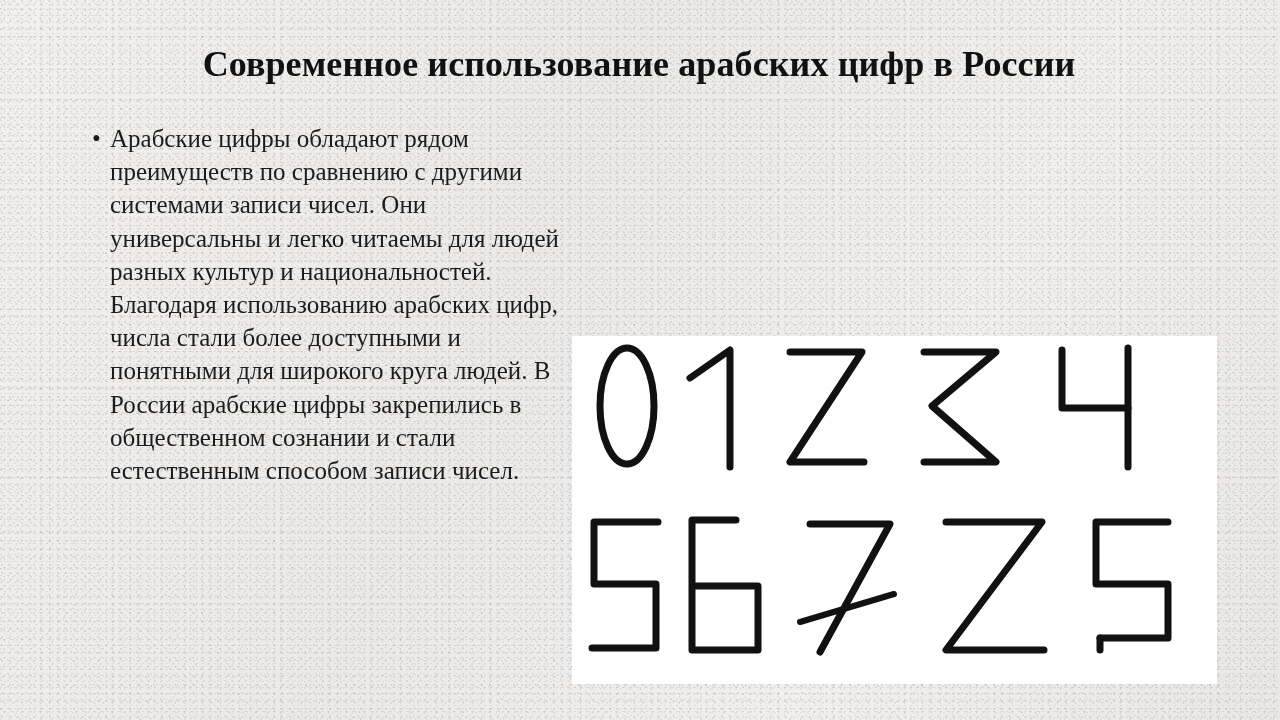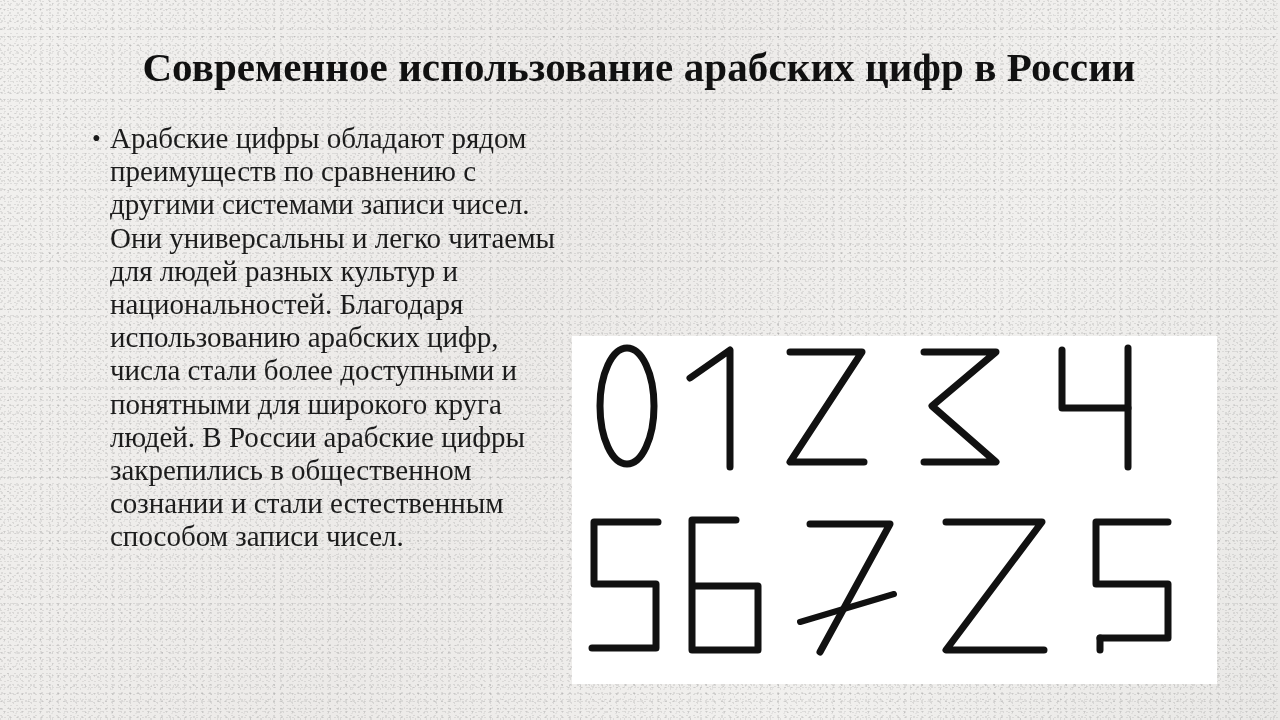--- a/index.html
+++ b/index.html
@@ -31,21 +31,21 @@
       radial-gradient(circle at 36% 44%, rgba(155,155,155,0.14) 0 1px, transparent 1px),
       linear-gradient(115deg, #f2f1ef 0%, #eceae8 40%, #f1f0ee 70%, #e9e8e6 100%);
     background-size: 7px 7px, 9px 9px, 11px 11px, 8px 8px, 13px 13px, 6px 6px, 10px 10px, 12px 12px, 100% 100%;
   }
 
   .slide-title {
     position: absolute;
     left: 64px;
     top: 44px;
     width: 1150px;
-    font-size: 41px;
+    font-size: 36px;
     font-weight: bold;
     color: #111111;
     letter-spacing: 0.1px;
     line-height: 1.15;
     text-align: center;
     white-space: nowrap;
   }
 
   .body-block {
     position: absolute;
@@ -62,21 +62,21 @@
   .bullet-dot {
     flex: 0 0 auto;
     width: 18px;
     font-size: 25px;
     line-height: 33px;
     color: #1a1a1a;
   }
 
   .bullet-text {
     flex: 1 1 auto;
-    font-size: 29px;
+    font-size: 25px;
     line-height: 33.2px;
     color: #1c1c1c;
     text-align: left;
   }
 
   .figure-card {
     position: absolute;
     left: 572px;
     top: 336px;
     width: 645px;

